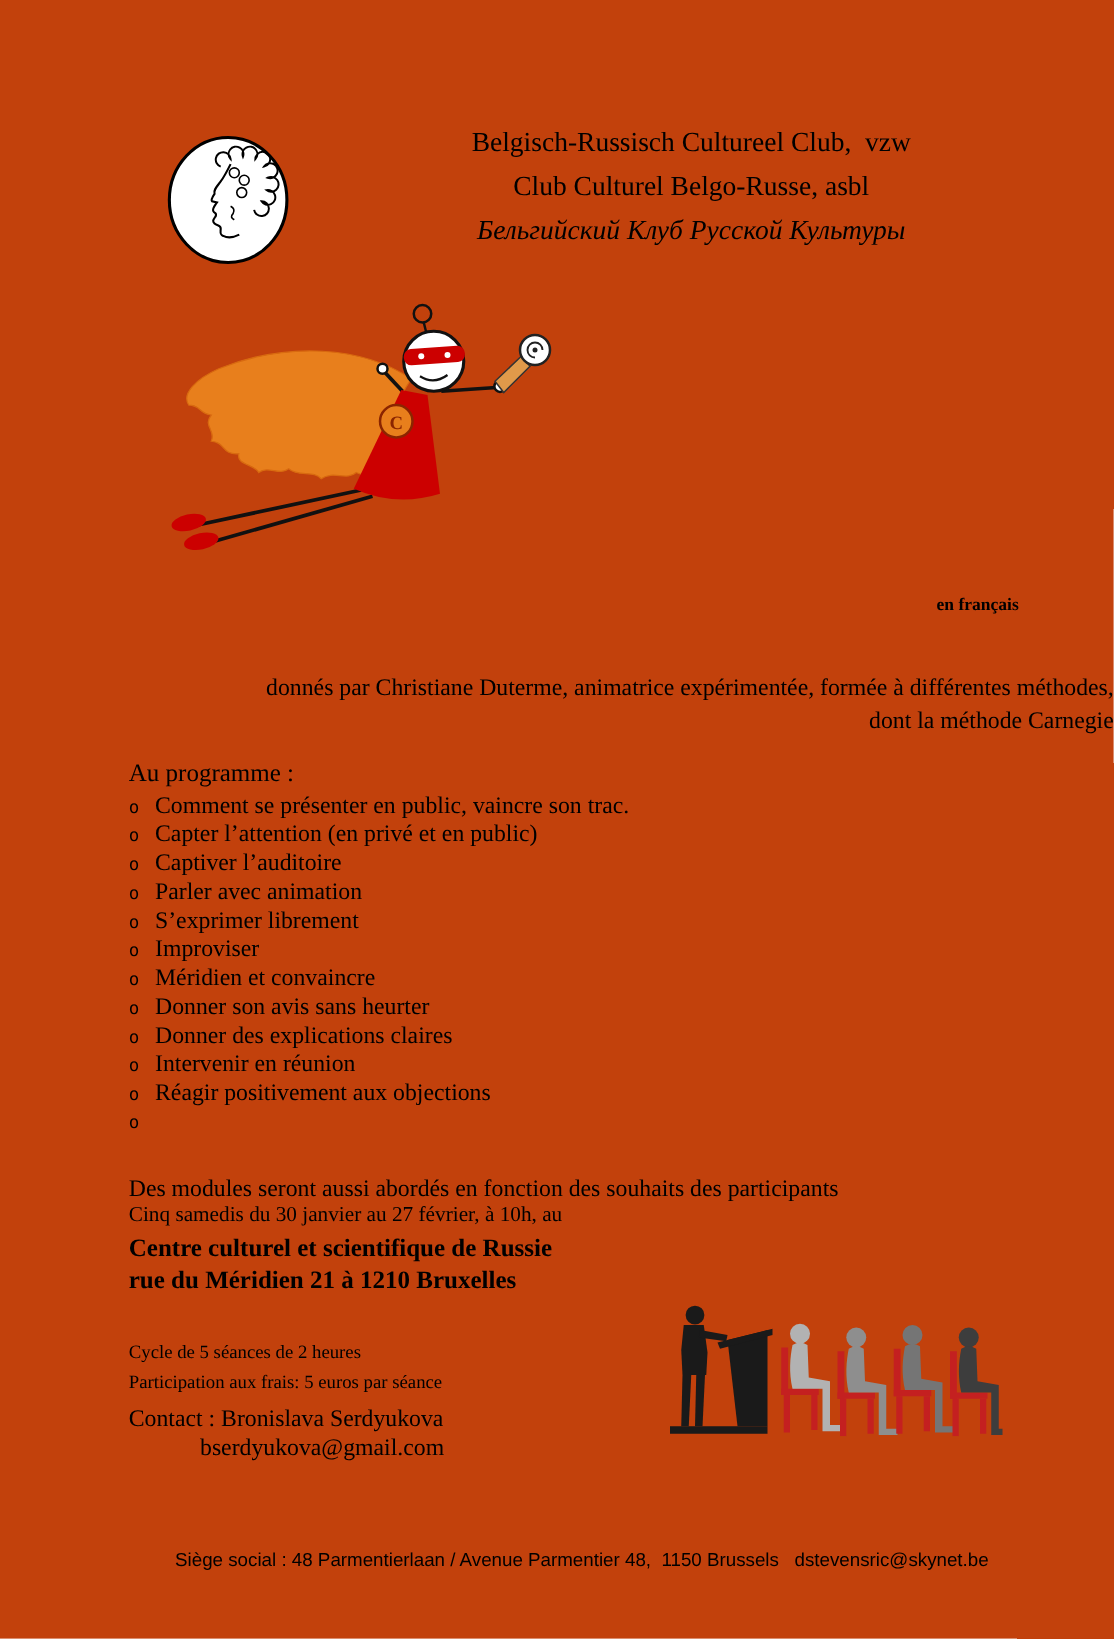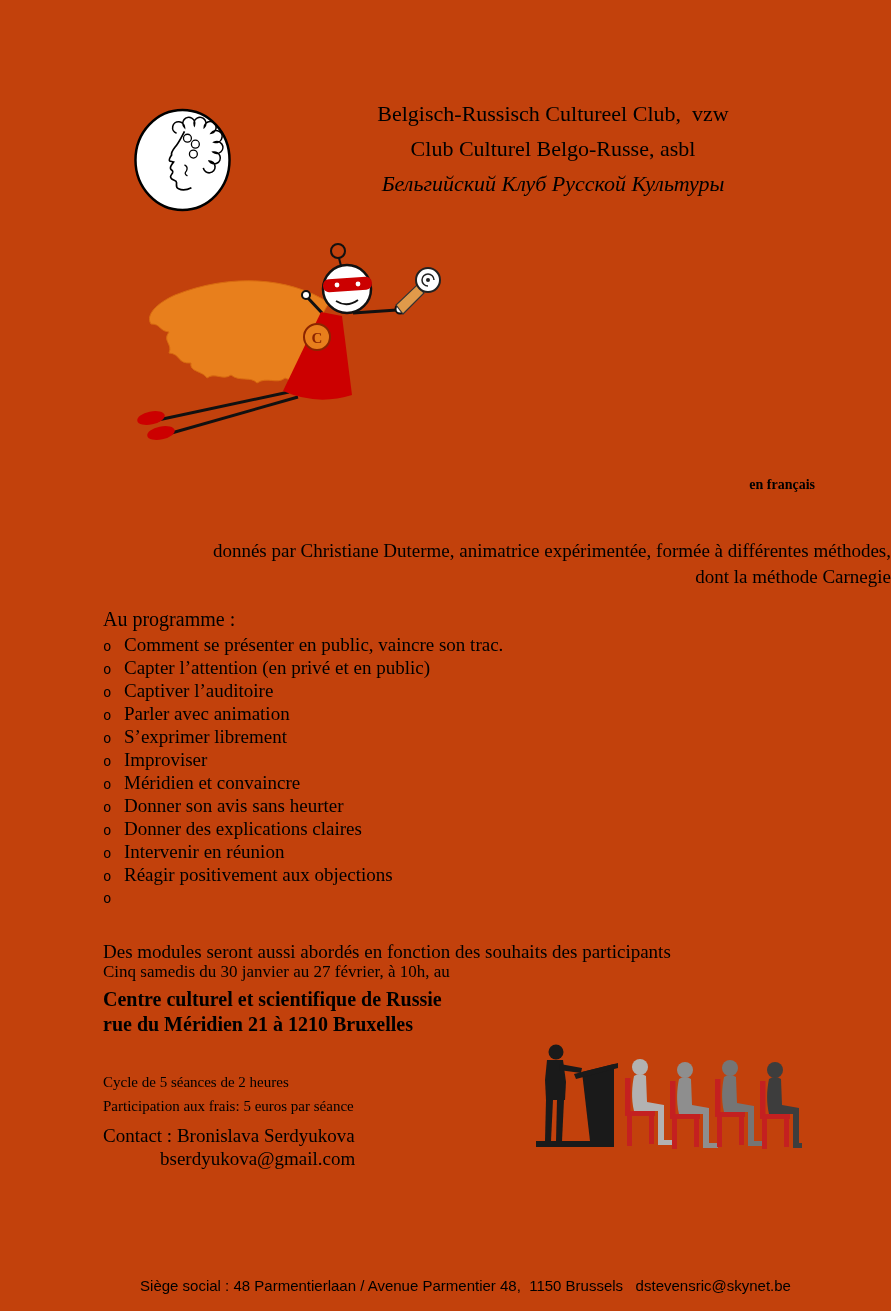--- a/index.html
+++ b/index.html
@@ -36,21 +36,21 @@
 
   .modules-note { left:103px; top:919px; font-size:19px;margin-top:22px; }
   .dates-line { left:103px; top:962px; font-size:17px; }
   .venue { left:103px; top:987px; font-size:20px; font-weight:bold; line-height:25px; }
 
   .practical { left:103px; top:1058px; font-size:15px; line-height:24px;margin-top:12px; }
   .contact-line { left:103px; top:1125px; font-size:19px; }
   .contact-email { left:160px; top:1148px; font-size:19px; }
 
   .footer { left:40px; top:1240px; width:851px; text-align:center;
-            font-family:"Liberation Sans", sans-serif; font-size:15px;margin-top:37px; }
+            font-family:"Liberation Sans", sans-serif; font-size:15px; }
 </style>
 </head>
 <body>
 
 <div class="page">
 
   <svg class="abs logo-svg" width="99" height="106" viewBox="0 0 100 106">
     <ellipse cx="50" cy="53" rx="47.5" ry="50.5" fill="#fff" stroke="#000" stroke-width="2.5"></ellipse>
     <path d="M52,24 C49,30 47,34 44,38 C41,42 38,45 39,48 C37,51 36,53 37,54 L41,55
              C39,58 37,60 38,62 C39,64 41,63 40,66 C38,69 37,70 39,72 C41,74 44,73 44,76

